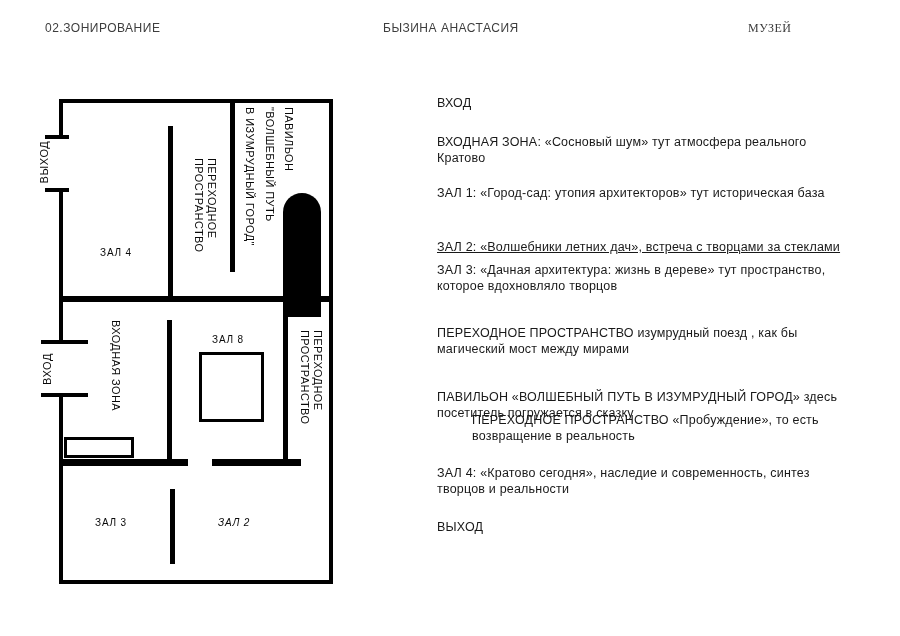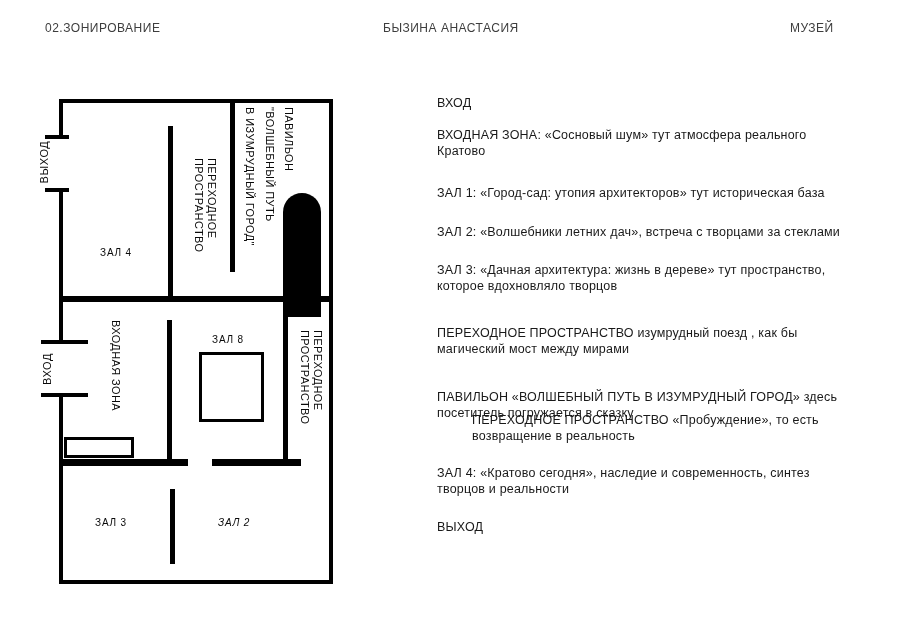--- a/index.html
+++ b/index.html
@@ -4,21 +4,21 @@
 <style>
   html,body{margin:0;padding:0;background:#ffffff;}
   .canvas{
     position:relative;width:900px;height:636px;background:#ffffff;overflow:hidden;
     font-family:"Liberation Sans","DejaVu Sans",sans-serif;color:#111;
   }
   
   .hdr{position:absolute;top:21px;font-size:12px;letter-spacing:.5px;color:#3d3d3d;white-space:nowrap;}
   .hdr-left{left:45px;}
   .hdr-center{left:383px;}
-  .hdr-right{left:790px;}
+  .hdr-right{left:748px;font-family:Liberation Serif, serif;}
 
   
   .wall{position:absolute;background:#000;}
   .outer-wall{position:absolute;left:59px;top:99px;width:274px;height:485px;border:4px solid #000;box-sizing:border-box;background:transparent;}
   .door-patch{position:absolute;background:#fff;}
   .tick{position:absolute;background:#000;}
   .train{position:absolute;left:283px;top:193px;width:38px;height:124px;background:#000;border-radius:19px 19px 0 0;}
   .outline-box{position:absolute;border:3px solid #000;box-sizing:border-box;background:#fff;}
 
   
@@ -81,24 +81,24 @@
 ПРОСТРАНСТВО</div>
     <div class="v v-pavilion">ПАВИЛЬОН
 "ВОЛШЕБНЫЙ ПУТЬ
 В ИЗУМРУДНЫЙ ГОРОД"</div>
     <div class="v v-transition-right">ПЕРЕХОДНОЕ
 ПРОСТРАНСТВО</div>
   </div>
 
   <div>
     <div class="legend-item" style="top:96px;">ВХОД</div>
-    <div class="legend-item" style="top:128px;">ВХОДНАЯ ЗОНА: «Сосновый шум» тут атмосфера реального
+    <div class="legend-item" style="top:135px;">ВХОДНАЯ ЗОНА: «Сосновый шум» тут атмосфера реального
 Кратово</div>
     <div class="legend-item" style="top:186px;">ЗАЛ 1: «Город-сад: утопия архитекторов»  тут историческая база</div>
-    <div class="legend-item" style="top:225px;">ЗАЛ 2: «Волшебники летних дач», встреча с творцами за стеклами</div>
+    <div class="legend-item" style="top:240px;text-decoration:underline;">ЗАЛ 2: «Волшебники летних дач», встреча с творцами за стеклами</div>
     <div class="legend-item" style="top:263px;">ЗАЛ 3: «Дачная архитектура: жизнь в дереве» тут пространство,
 которое вдохновляло творцов</div>
     <div class="legend-item" style="top:311px;margin-top:15px;">ПЕРЕХОДНОЕ ПРОСТРАНСТВО изумрудный поезд , как бы
 магический мост между мирами</div>
     <div class="legend-item" style="top:363px;margin-top:27px;">ПАВИЛЬОН «ВОЛШЕБНЫЙ ПУТЬ В ИЗУМРУДНЫЙ ГОРОД» здесь
 посетитель погружается в сказку</div>
     <div class="legend-item" style="top:413px;margin-left:35px;">ПЕРЕХОДНОЕ ПРОСТРАНСТВО «Пробуждение», то есть
 возвращение в реальность</div>
     <div class="legend-item" style="top:466px;">ЗАЛ 4: «Кратово сегодня», наследие и современность, синтез
 творцов и реальности</div>

